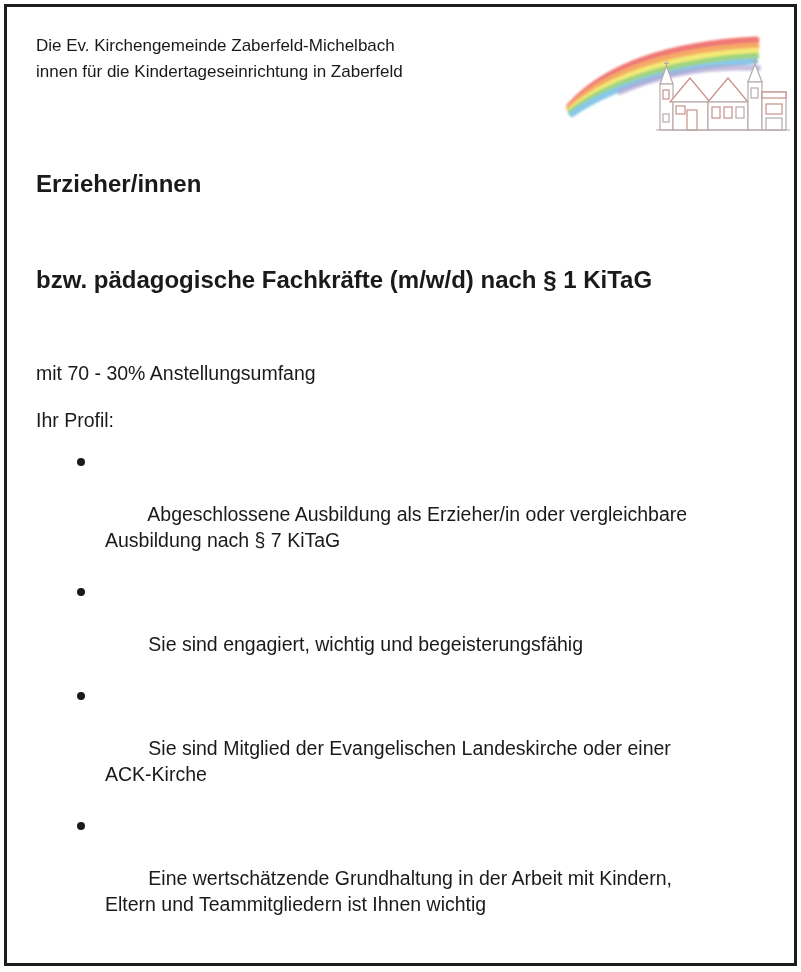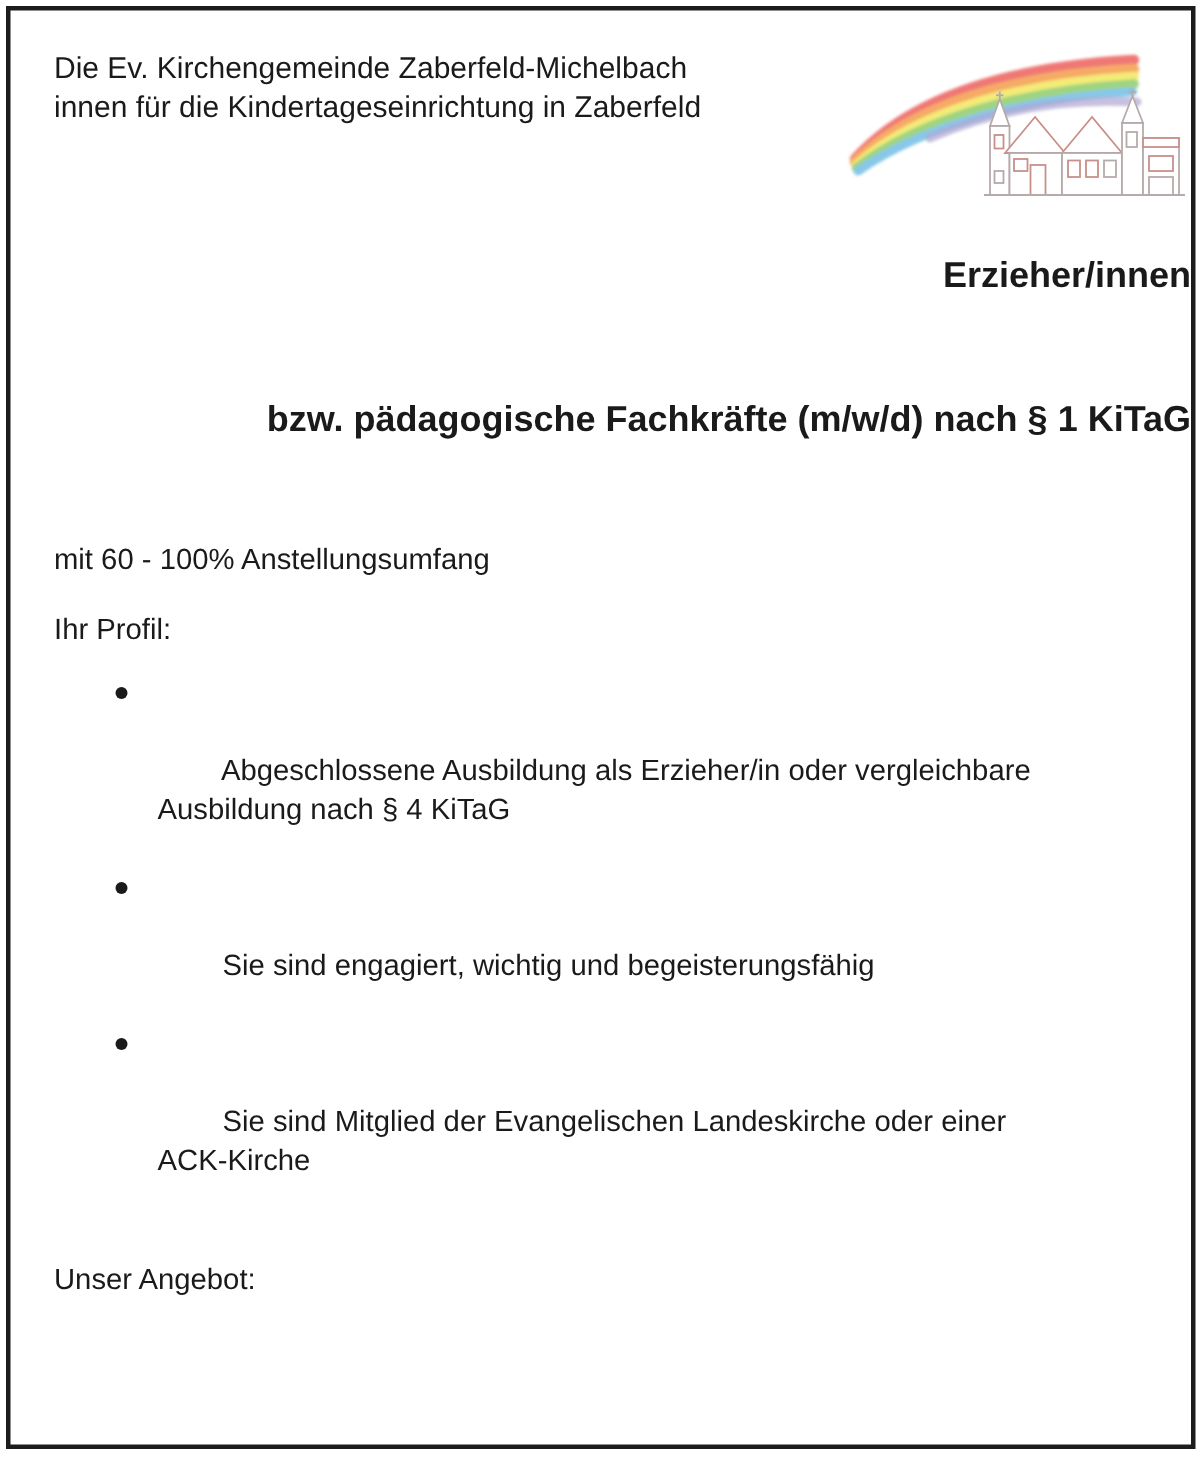--- a/index.html
+++ b/index.html
@@ -22,21 +22,21 @@
     bottom: 6px;
     border: 3px solid #1c1c1c;
     background: #ffffff;
     overflow: visible;
   }
   .content {
     position: relative;
     padding: 26px 0 0 29px;
   }
   .intro-line {
-    font-size: 20px;
+    font-size: 17px;
     line-height: 26px;
     white-space: pre;
   }
   .title {
     margin-top: 19px;
     font-size: 24px;
     font-weight: bold;
     line-height: 32px;
     white-space: pre;
   }
@@ -141,40 +141,45 @@
     </svg>
   </div>
 
   <div class="content">
 
     <div>
       <div class="intro-line">Die Ev. Kirchengemeinde Zaberfeld-Michelbach</div>
       <div class="intro-line">innen für die Kindertageseinrichtung in Zaberfeld</div>
     </div>
 
-    <h1 class="title" style="margin-bottom:0;text-align:right;">
+    <h1 class="title" style="margin-bottom:0;">
       <div>Erzieher/innen</div>
       <div>bzw. pädagogische Fachkräfte (m/w/d) nach § 1 KiTaG</div>
     </h1>
-    <div class="subtitle">mit 60 - 100% Anstellungsumfang</div>
+    <div class="subtitle">mit 70 - 30% Anstellungsumfang</div>
 
     <h2 class="section-heading">Ihr Profil:</h2>
     <ul class="bullets">
       <li>
         <span class="bullet-dot"></span>
         <span>Abgeschlossene Ausbildung als Erzieher/in oder vergleichbare
-Ausbildung nach § 4 KiTaG</span>
+Ausbildung nach § 7 KiTaG</span>
       </li>
       <li>
         <span class="bullet-dot"></span>
         <span>Sie sind engagiert, wichtig und begeisterungsfähig</span>
       </li>
       <li>
         <span class="bullet-dot"></span>
         <span>Sie sind Mitglied der Evangelischen Landeskirche oder einer
 ACK-Kirche</span>
       </li>
+      <li>
+        <span class="bullet-dot"></span>
+        <span>Eine wertschätzende Grundhaltung in der Arbeit mit Kindern,
+Eltern und Teammitgliedern ist Ihnen wichtig</span>
+      </li>
     </ul>
 
     <h2 class="section-heading angebot">Unser Angebot:</h2>
 
   </div>
 </div>
 
 </body></html>

